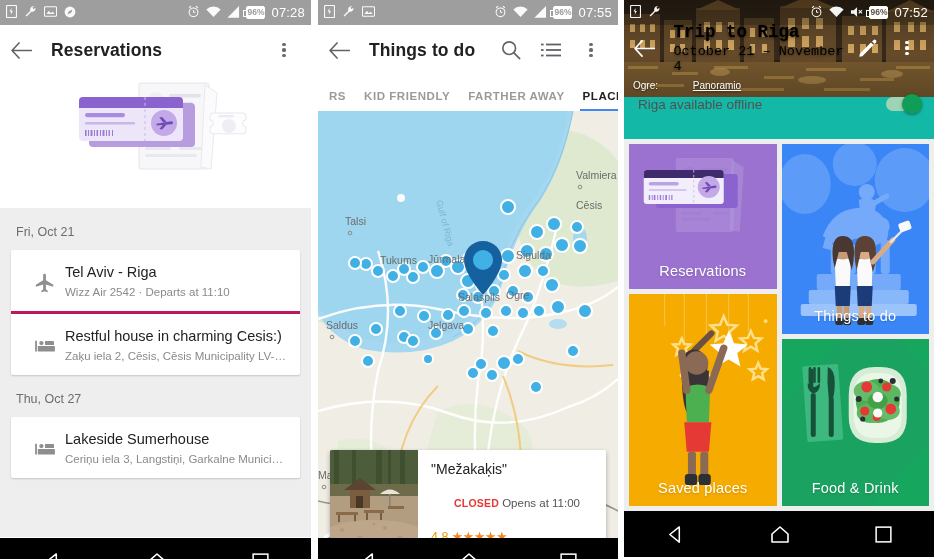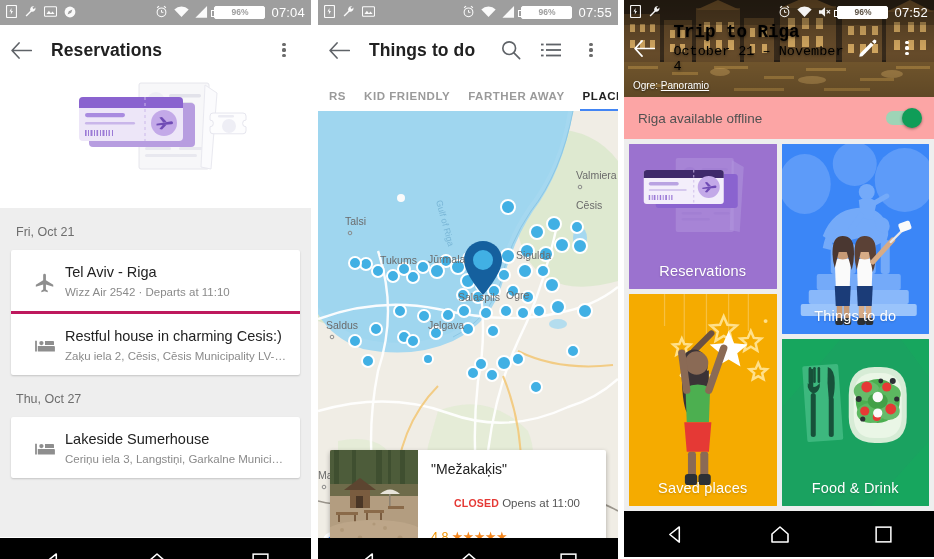--- a/index.html
+++ b/index.html
@@ -21,21 +21,21 @@
     display: flex; align-items: center;
     padding: 0 6px; color: #fff;
     font-size: 11.5px; position: relative; z-index: 12;
   }
   .statusbar.translucent { background: rgba(0,0,0,0.22); }
   .sb-left { display: flex; align-items: center; gap: 7px; }
   .sb-right { margin-left: auto; display: flex; align-items: center; gap: 6px; }
   .sbicon { display: inline-block; opacity: .95; }
   .batt {
     border: 1.5px solid #fff; border-radius: 2px;
-    font-size: 8.5px; font-weight: bold; padding: 0 16px;
+    font-size: 8.5px; font-weight: bold; padding: 0 0;
     line-height: 11px; background: #fff; color: #9e9e9e;
     position: relative;
   }
   .statusbar.translucent .batt { color: #5d5346; }
   .batt::before {
     content:""; position:absolute; left:-4px; top:3px;
     width:2.5px; height:5px; border:1.5px solid #fff; border-right:none;
   }
   .clock { font-size: 13px; letter-spacing: .2px; }
 
@@ -107,23 +107,23 @@
   .hero3-bg { position: absolute; inset: 0; }
   .hero3-overlay { position: absolute; inset: 0; background: linear-gradient(to bottom, rgba(0,0,0,.30), rgba(0,0,0,.05) 55%, rgba(0,0,0,.22)); }
   .hero3-bar { position: absolute; top: 25px; left: 0; right: 0; height: 46px; display: flex; align-items: center; padding: 0 9px; }
   .hero3-txt { margin-left: 17px; color: #000000; font-family: Liberation Mono, monospace; }
   .hero3-title { font-size: 17.5px; font-weight: bold; text-shadow: 0 1px 3px rgba(0,0,0,.55); line-height: 21px; }
   .hero3-dates { font-size: 13.5px; text-shadow: 0 1px 3px rgba(0,0,0,.55); margin-top: 1px; }
   .hero3-credit {
     position: absolute; left: 9px; bottom: 6px; color: #fff; font-size: 10px;
     text-shadow: 0 1px 2px rgba(0,0,0,.6);
   }
-  .hero3-credit u { text-decoration: underline; }
+  .hero3-credit u { text-decoration: underline; margin-left: 32px; }
   .offline-row {
-    height: 42px; background: #fca5a5; display: flex; align-items: center;
+    height: 42px; background: #14b8a6; display: flex; 
     padding: 0 14px; font-size: 13.5px; color: #515151;
   }
   .switch { margin-left: auto; width: 34px; height: 14px; border-radius: 7px; background: #9ed4b6; position: relative; cursor: pointer; }
   .switch .knob { position: absolute; right: -2px; top: -3px; width: 20px; height: 20px; border-radius: 50%; background: #0f9d58; box-shadow: 0 1px 3px rgba(0,0,0,.4); }
   .tiles { background: #eeeeee; padding: 5px; height: 372px; display: flex; gap: 5px; }
   .tcol { display: flex; flex-direction: column; gap: 5px; flex: 1; min-width: 0; }
   .tile { position: relative; overflow: hidden; border-radius: 1px; cursor: pointer; }
   .tile-label {
     position: absolute; left: 0; right: 0; bottom: 10px; text-align: center;
     color: #fff; font-size: 14.5px; letter-spacing: .2px;
@@ -183,21 +183,21 @@
           <svg width="15" height="12" viewBox="0 0 18 13">
               <path d="M9 12.4 L0.4 3.6 A12 12 0 0 1 17.6 3.6 Z" fill="#fff"></path>
             </svg>
         </span>
         <span class="sbicon">
           <svg width="13" height="12" viewBox="0 0 14 13">
               <path d="M13 0 L13 12.6 L0.4 12.6 Z" fill="#fff"></path>
             </svg>
         </span>
         <span class="batt">96%</span>
-        <span class="clock">07:04</span>
+        <span class="clock">07:28</span>
       </div>
     </div>
 
     <div class="screen-body">
       <div class="appbar">
         <div class="iconbtn">
           <svg width="21" height="17" viewBox="0 0 22 18">
               <path d="M8.4 1 L1 9 L8.4 17 M1.2 9 H21.4" stroke="#5f6368" stroke-width="1.7" fill="none" stroke-linecap="round" stroke-linejoin="round"></path>
             </svg>
         </div>

